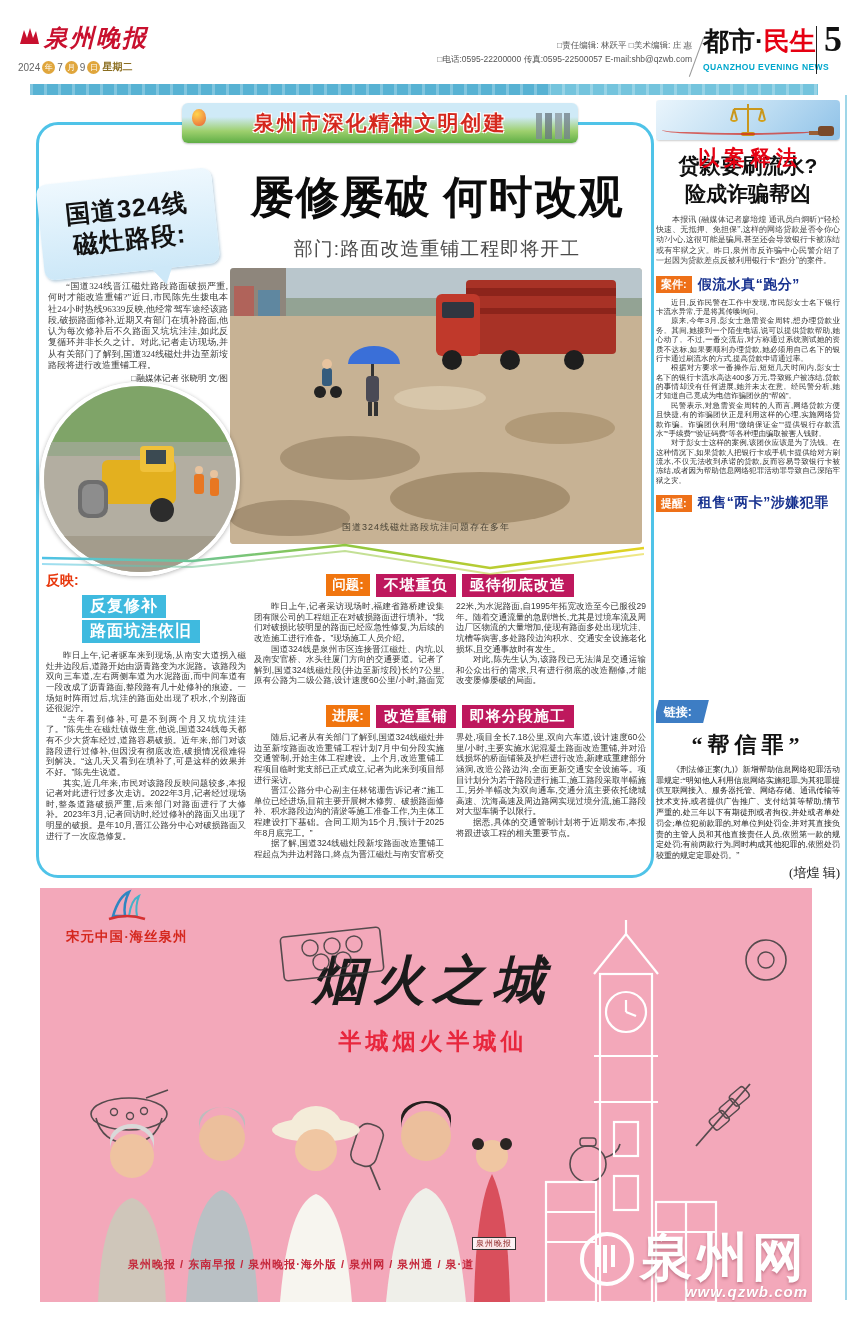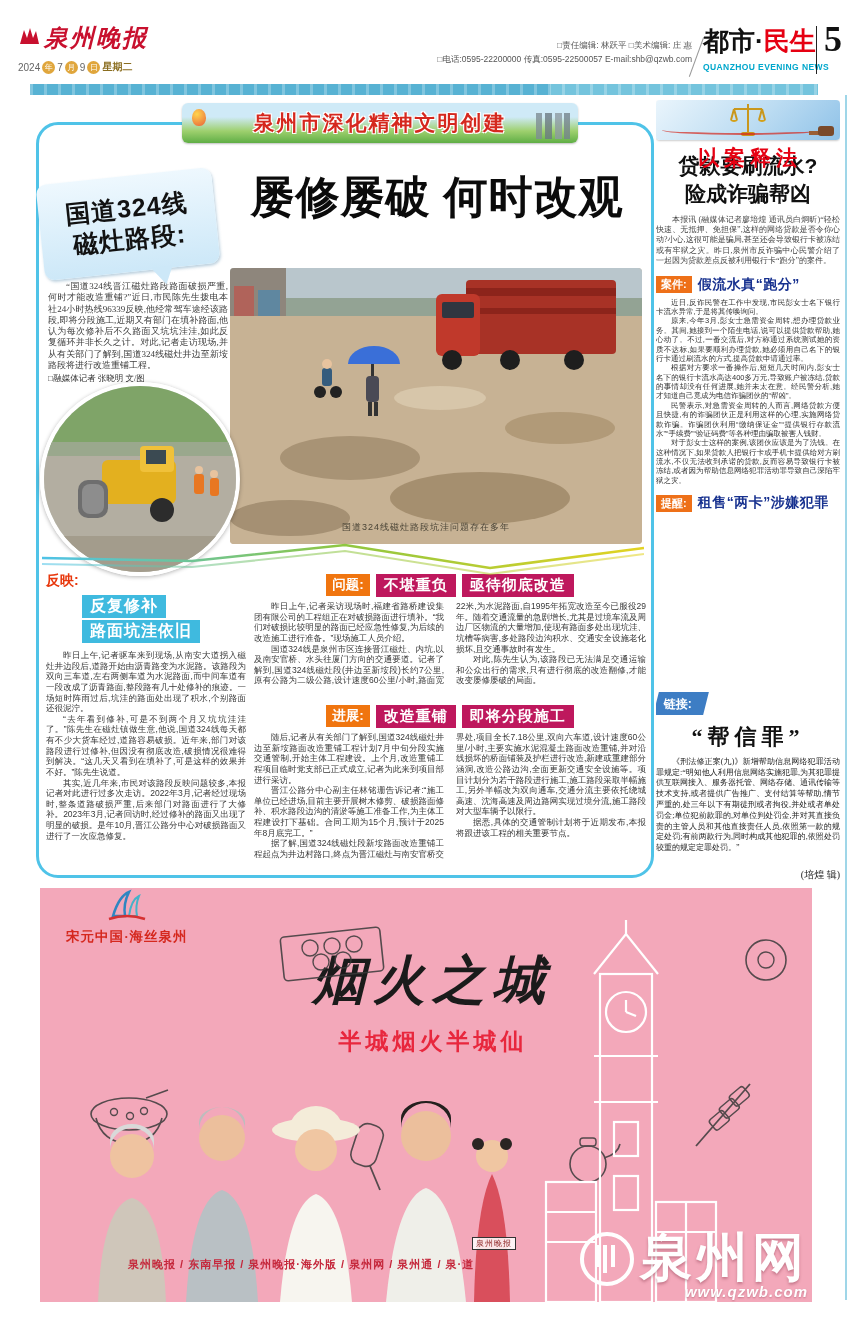--- a/index.html
+++ b/index.html
@@ -50,21 +50,21 @@
   .lede-bubble::after{content:"";position:absolute;left:106px;bottom:-16px;width:0;height:0;
         border-left:14px solid transparent;border-right:8px solid transparent;border-top:18px solid #cde8f8;}
   .lede-line{font-size:25px;font-weight:900;color:#121212;letter-spacing:1px;line-height:1.25;}
   .headline-wrap{position:absolute;left:232px;top:168px;width:410px;text-align:center;z-index:2;}
   .headline{font-size:44px;font-weight:900;color:#0b0b0b;letter-spacing:1px;white-space:nowrap;}
   .subhead{margin-top:9px;font-size:19px;color:#4a4a4a;letter-spacing:1px;}
   .intro{position:absolute;left:48px;top:281px;width:180px;height:110px;overflow:hidden;
         font-family:"Liberation Serif",serif;font-size:9px;line-height:1.25;color:#3c3c3c;
         text-align:justify;}
   .intro p{margin:0;text-indent:2em;}
-  .byline{font-size:8.5px;margin-top:2px;color:#333;}
+  .byline{text-align:right;font-size:8.5px;margin-top:2px;color:#333;}
   
   .photo-main{position:absolute;left:230px;top:268px;width:412px;height:276px;z-index:1;
         border-radius:4px;overflow:hidden;background:#c9b69a;}
   .photo-caption{position:absolute;left:0;right:20px;bottom:10px;text-align:center;
         font-size:9px;color:#4a4436;letter-spacing:1px;}
   .photo-circle{position:absolute;left:40px;top:382px;width:192px;height:186px;z-index:2;
         border-radius:50%;overflow:hidden;border:4px solid #fff;box-shadow:0 1px 4px rgba(0,0,0,.3);}
   .zigzag{position:absolute;left:42px;top:542px;z-index:2;}
   
   .sections{position:absolute;left:46px;top:572px;width:600px;display:flex;gap:8px;}
@@ -105,21 +105,21 @@
   .sb-txt{font-size:7.5px;line-height:1.25;color:#333;text-align:justify;}
   .sb-txt p{margin:0;text-indent:2em;}
   .sb-link{position:absolute;left:0;right:0;bottom:0;background:#fff;padding-top:6px;}
   .tag-link{display:inline-block;background:#3d7dc4;transform:skewX(-14deg);padding:2px 14px 2px 8px;}
   .tag-link span{display:inline-block;transform:skewX(14deg);color:#fff;font-weight:900;font-size:12px;}
   .link-title{margin:7px 0 5px;text-align:center;font-family:"Liberation Serif",serif;
         font-weight:900;font-size:22px;letter-spacing:5px;color:#111;}
   .link-body{font-family:"Liberation Serif",serif;font-size:8px;line-height:1.35;color:#222;
         text-align:justify;}
   .link-body p{margin:0;text-indent:2em;}
-  .link-credit{text-align:right;font-family:"Liberation Serif",serif;font-size:10px;color:#222;margin-top:14px;}
+  .link-credit{text-align:right;font-family:"Liberation Serif",serif;font-size:13px;color:#222;margin-top:2px;}
   
   .ad{position:absolute;left:40px;top:888px;width:772px;height:414px;background:#f3a8ba;overflow:hidden;}
   .ad-brand{position:absolute;left:26px;top:0;text-align:center;}
   .ad-brand-text{margin-top:2px;font-family:"Liberation Serif",serif;font-weight:900;
         font-size:13.5px;color:#d5281e;letter-spacing:1px;}
   .ad-title{position:absolute;left:228px;top:58px;width:330px;text-align:center;
         font-family:"Liberation Serif",serif;font-weight:900;font-style:italic;
         font-size:52px;color:#1b1b1b;letter-spacing:8px;white-space:nowrap;}
   .ad-subtitle{position:absolute;left:228px;top:138px;width:330px;text-align:center;
         font-weight:900;font-size:23px;color:#e8273d;letter-spacing:4px;white-space:nowrap;}
@@ -193,24 +193,25 @@
     <span class="banner-city"></span>
   </div>
 
   <div class="lede-bubble">
     <span class="lede-line">国道324线</span>
     <span class="lede-line">磁灶路段:</span>
   </div>
 
   <div class="headline-wrap">
     <div class="headline">屡修屡破 何时改观</div>
+    <div class="subhead">部门:路面改造重铺工程即将开工</div>
   </div>
 
   <div class="intro">
-    <p>“国道324线晋江磁灶路段路面破损严重,何时才能改造重铺?”近日,市民陈先生拨电本社24小时热线96339反映,他经常驾车途经该路段,即将分段施工,近期又有部门在填补路面,他认为每次修补后不久路面又坑坑洼洼,如此反复循环并非长久之计。对此,记者走访现场,并从有关部门了解到,国道324线磁灶井边至新垵路段将进行改造重铺工程。</p>
+    <p>“国道324线晋江磁灶路段路面破损严重,何时才能改造重铺?”近日,市民陈先生拨电本社24小时热线96339反映,他经常驾车途经该路段,破损路面修补,近期又有部门在填补路面,他认为每次修补后不久路面又坑坑洼洼,如此反复循环并非长久之计。对此,记者走访现场,并从有关部门了解到,国道324线磁灶井边至新垵路段将进行改造重铺工程。</p>
     <div class="byline">□融媒体记者 张晓明 文/图</div>
   </div>
 
   <div class="photo-main">
     <svg width="412" height="276" viewBox="0 0 412 276">
       <rect x="0" y="0" width="412" height="46" fill="#b9c6cc"></rect>
       <rect x="0" y="30" width="412" height="22" fill="#93a394"></rect>
       <rect x="0" y="0" width="56" height="120" fill="#8e867c"></rect>
       <rect x="4" y="18" width="20" height="60" fill="#b0635a"></rect>
       <rect x="28" y="22" width="22" height="70" fill="#5f87a0"></rect>

